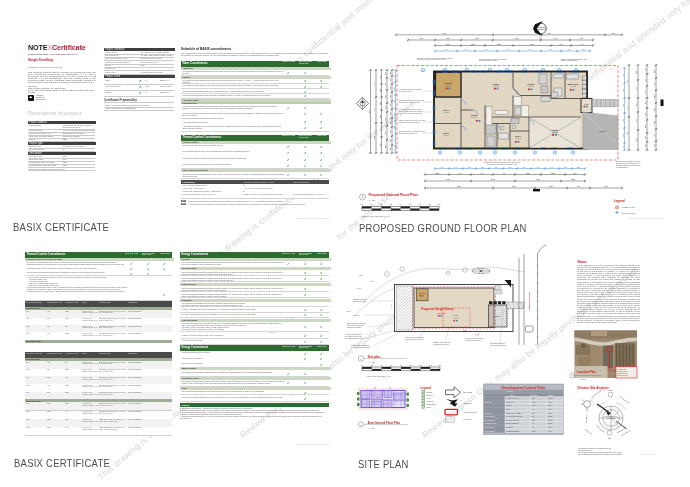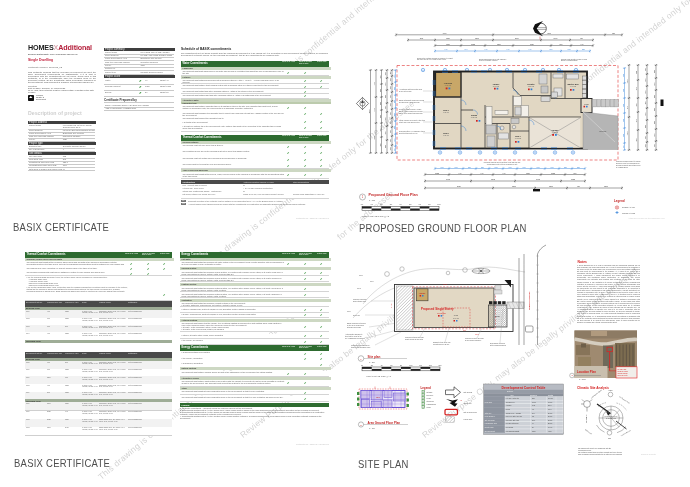--- a/index.html
+++ b/index.html
@@ -28,21 +28,21 @@
 <div class="wm" style="left:531px;top:117px;transform:rotate(-38deg)">This drawing is confidential and intended only for the addressee</div>
 
 <div class="wm" style="left:206px;top:258px;transform:rotate(-38deg)">This drawing is confidential and intended only for the addressee</div>
 
 <div class="wm" style="left:238px;top:432px;transform:rotate(-38deg)">Review Purpose Only, may also be legally privileged</div>
 
 <div class="wm" style="left:420px;top:432px;transform:rotate(-38deg)">Review Purpose Only, may also be legally privileged and protected</div>
 
 <div class="abs" style="left:0;top:0;width:345px;height:235px">
 
-<div class="abs" style="left:28px;top:43px;width:70px;font-size:7.2px;font-weight:bold;letter-spacing:-0.15px"><span style="color:#1a1a1a">HOMES</span><span style="color:#d9aab2">X</span><span style="color:#b5213d">Additional</span></div>
+<div class="abs" style="left:28px;top:43px;width:70px;font-size:7.2px;font-weight:bold;letter-spacing:-0.15px"><span style="color:#1a1a1a">NOTE</span><span style="color:#d9aab2">X</span><span style="color:#b5213d">Certificate</span></div>
 
 <div class="abs tiny" style="left:28px;top:52.5px;font-size:2.2px;color:#333">Building Sustainability Index www.basix.nsw.gov.au</div>
 
 <div class="abs" style="left:28px;top:58px;font-size:3.4px;color:#c2203c;font-weight:bold">Single Dwelling</div>
 
 <div class="abs tiny" style="left:28px;top:65.5px;font-size:2.4px">Certificate number: 1180435_02</div>
 
 <div class="abs tiny" style="left:28px;top:71px;width:68px;font-size:2.15px;line-height:2.05px;color:#555;text-align:justify">This certificate confirms that the proposed development will meet the NSW government requirements for sustainability, if it is built in accordance with the commitments set out below. Terms used in this certificate, or in the commitments, have the meaning given by the document entitled "BASIX Definitions" dated 10/09/2020 published by the Department. This document is available at www.basix.nsw.gov.au</div>
 
 <div class="abs tiny" style="left:28px;top:84.5px;width:68px;font-size:2.15px;line-height:2.05px;color:#555">Secretary<br>Date of issue: Tuesday, 14 March 2023<br>To be valid, this certificate must be lodged within 3 months of the date of issue.</div>

